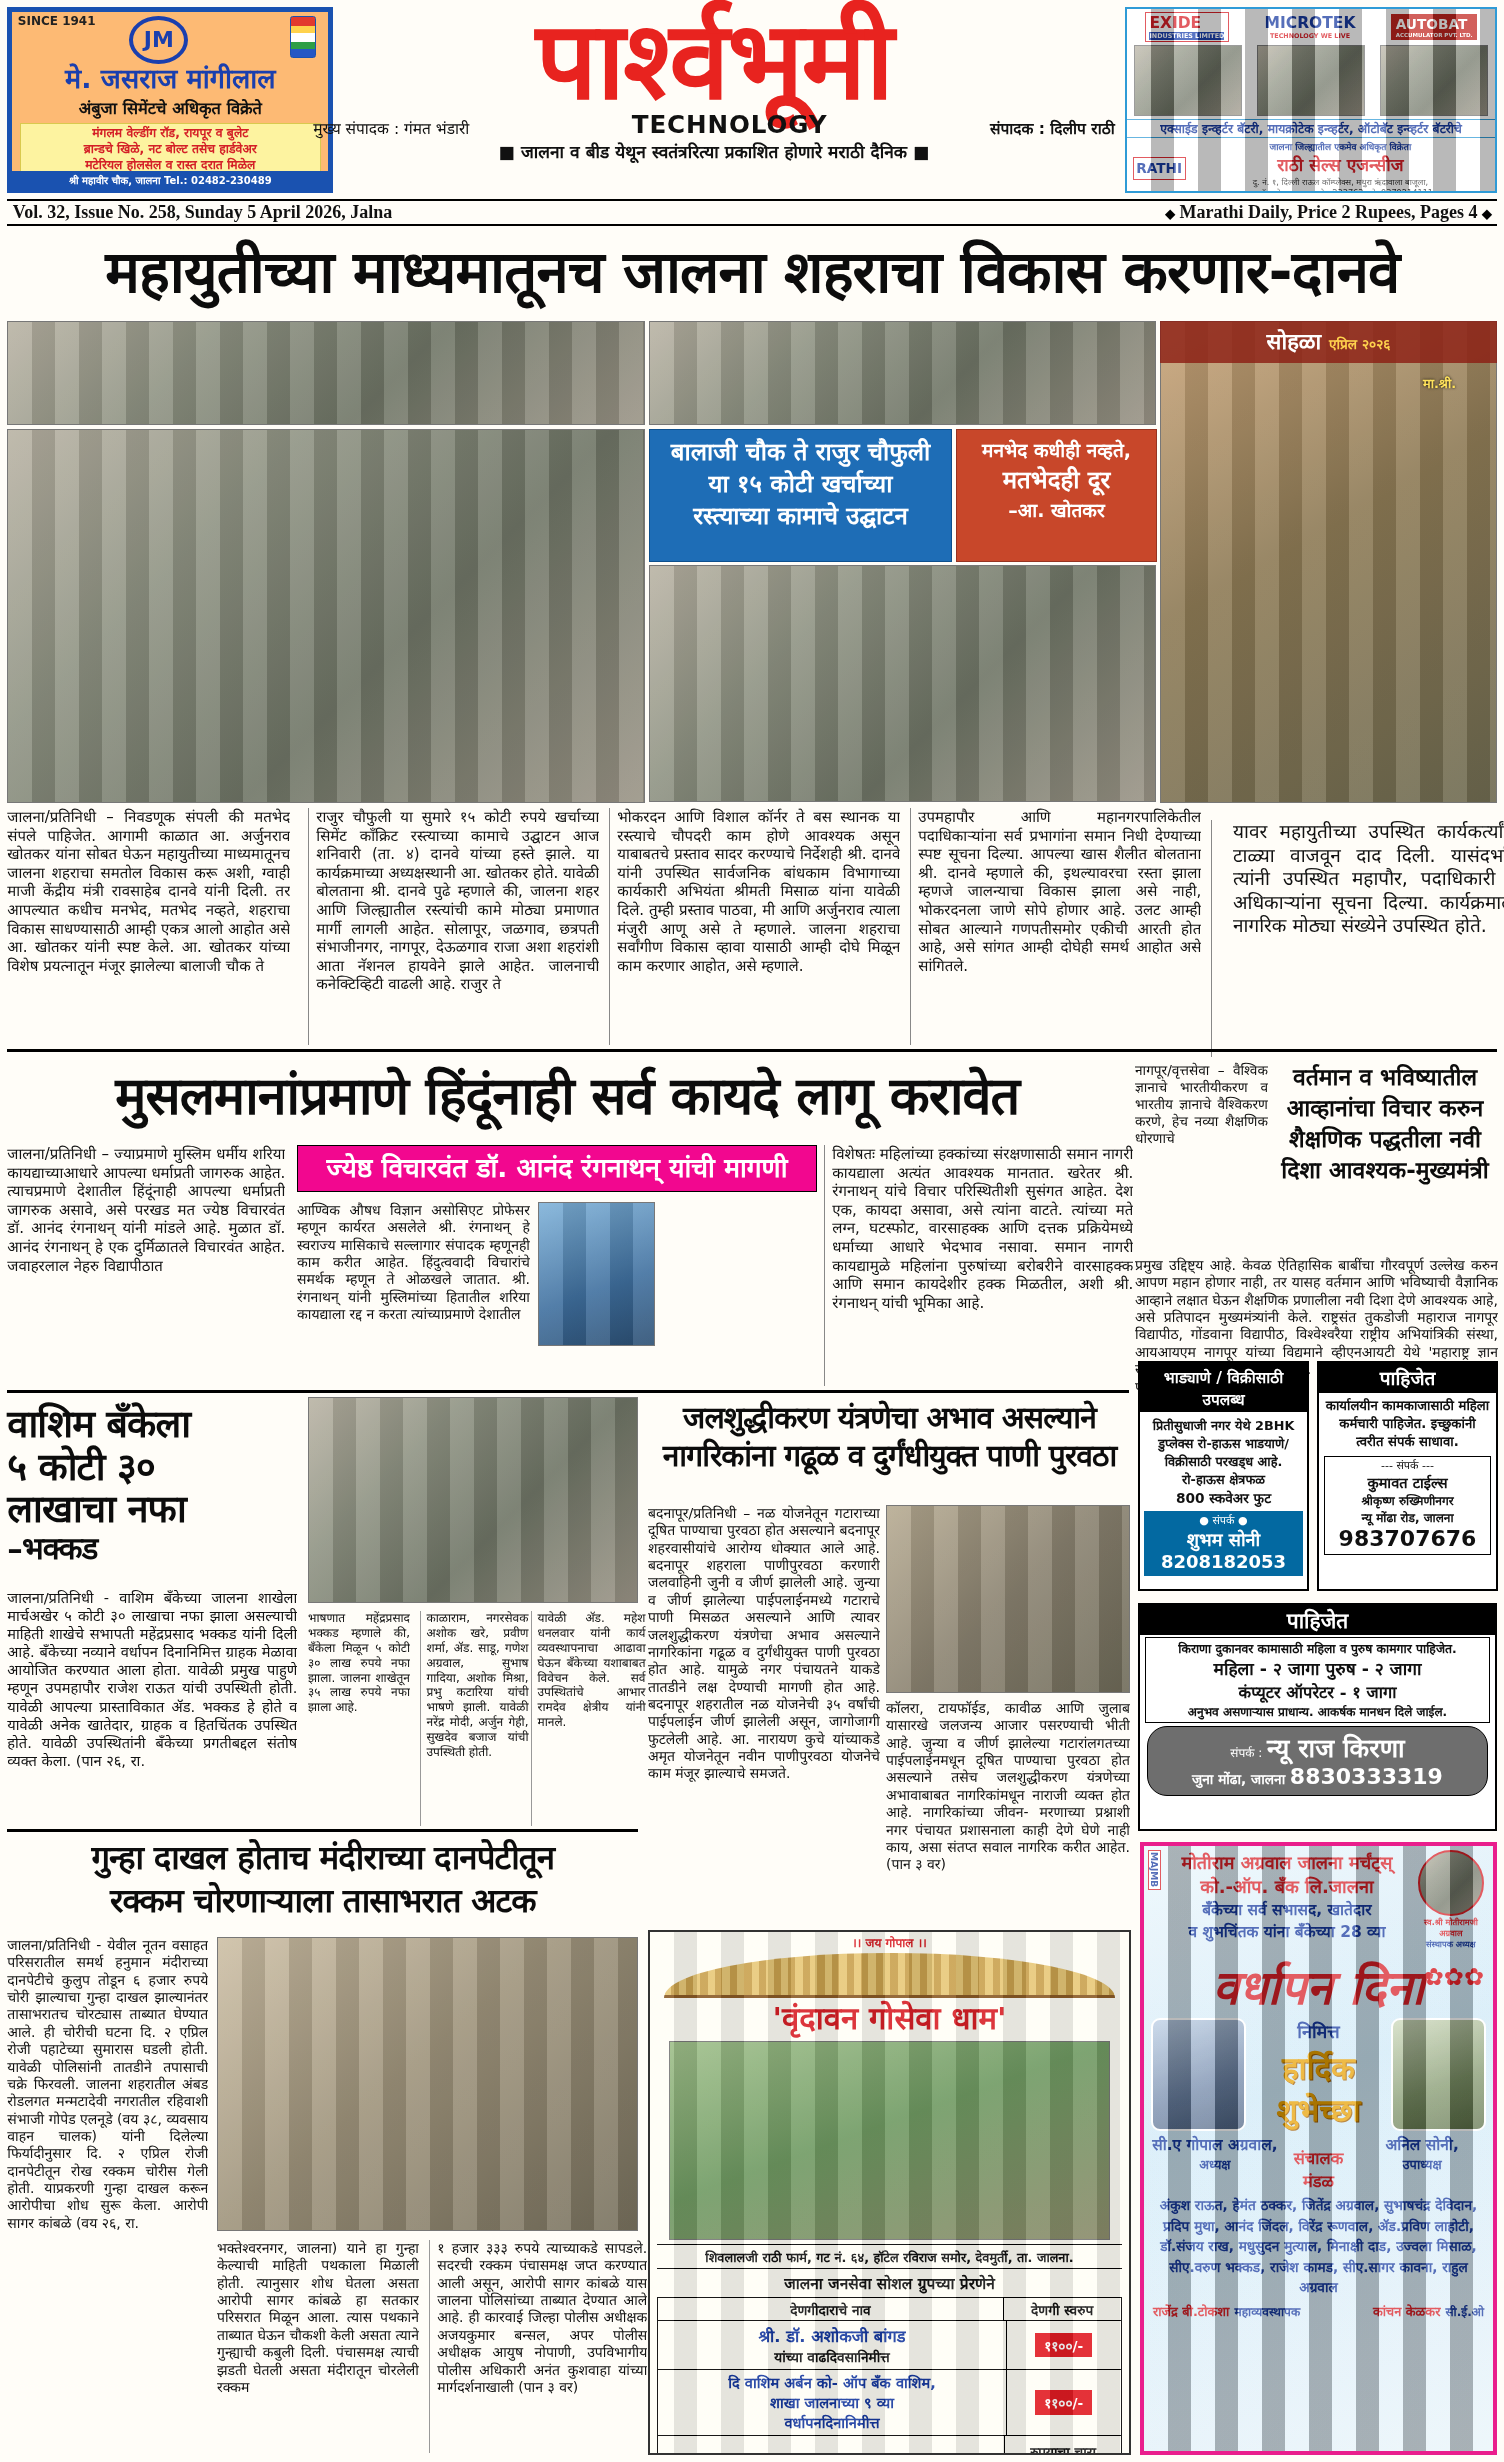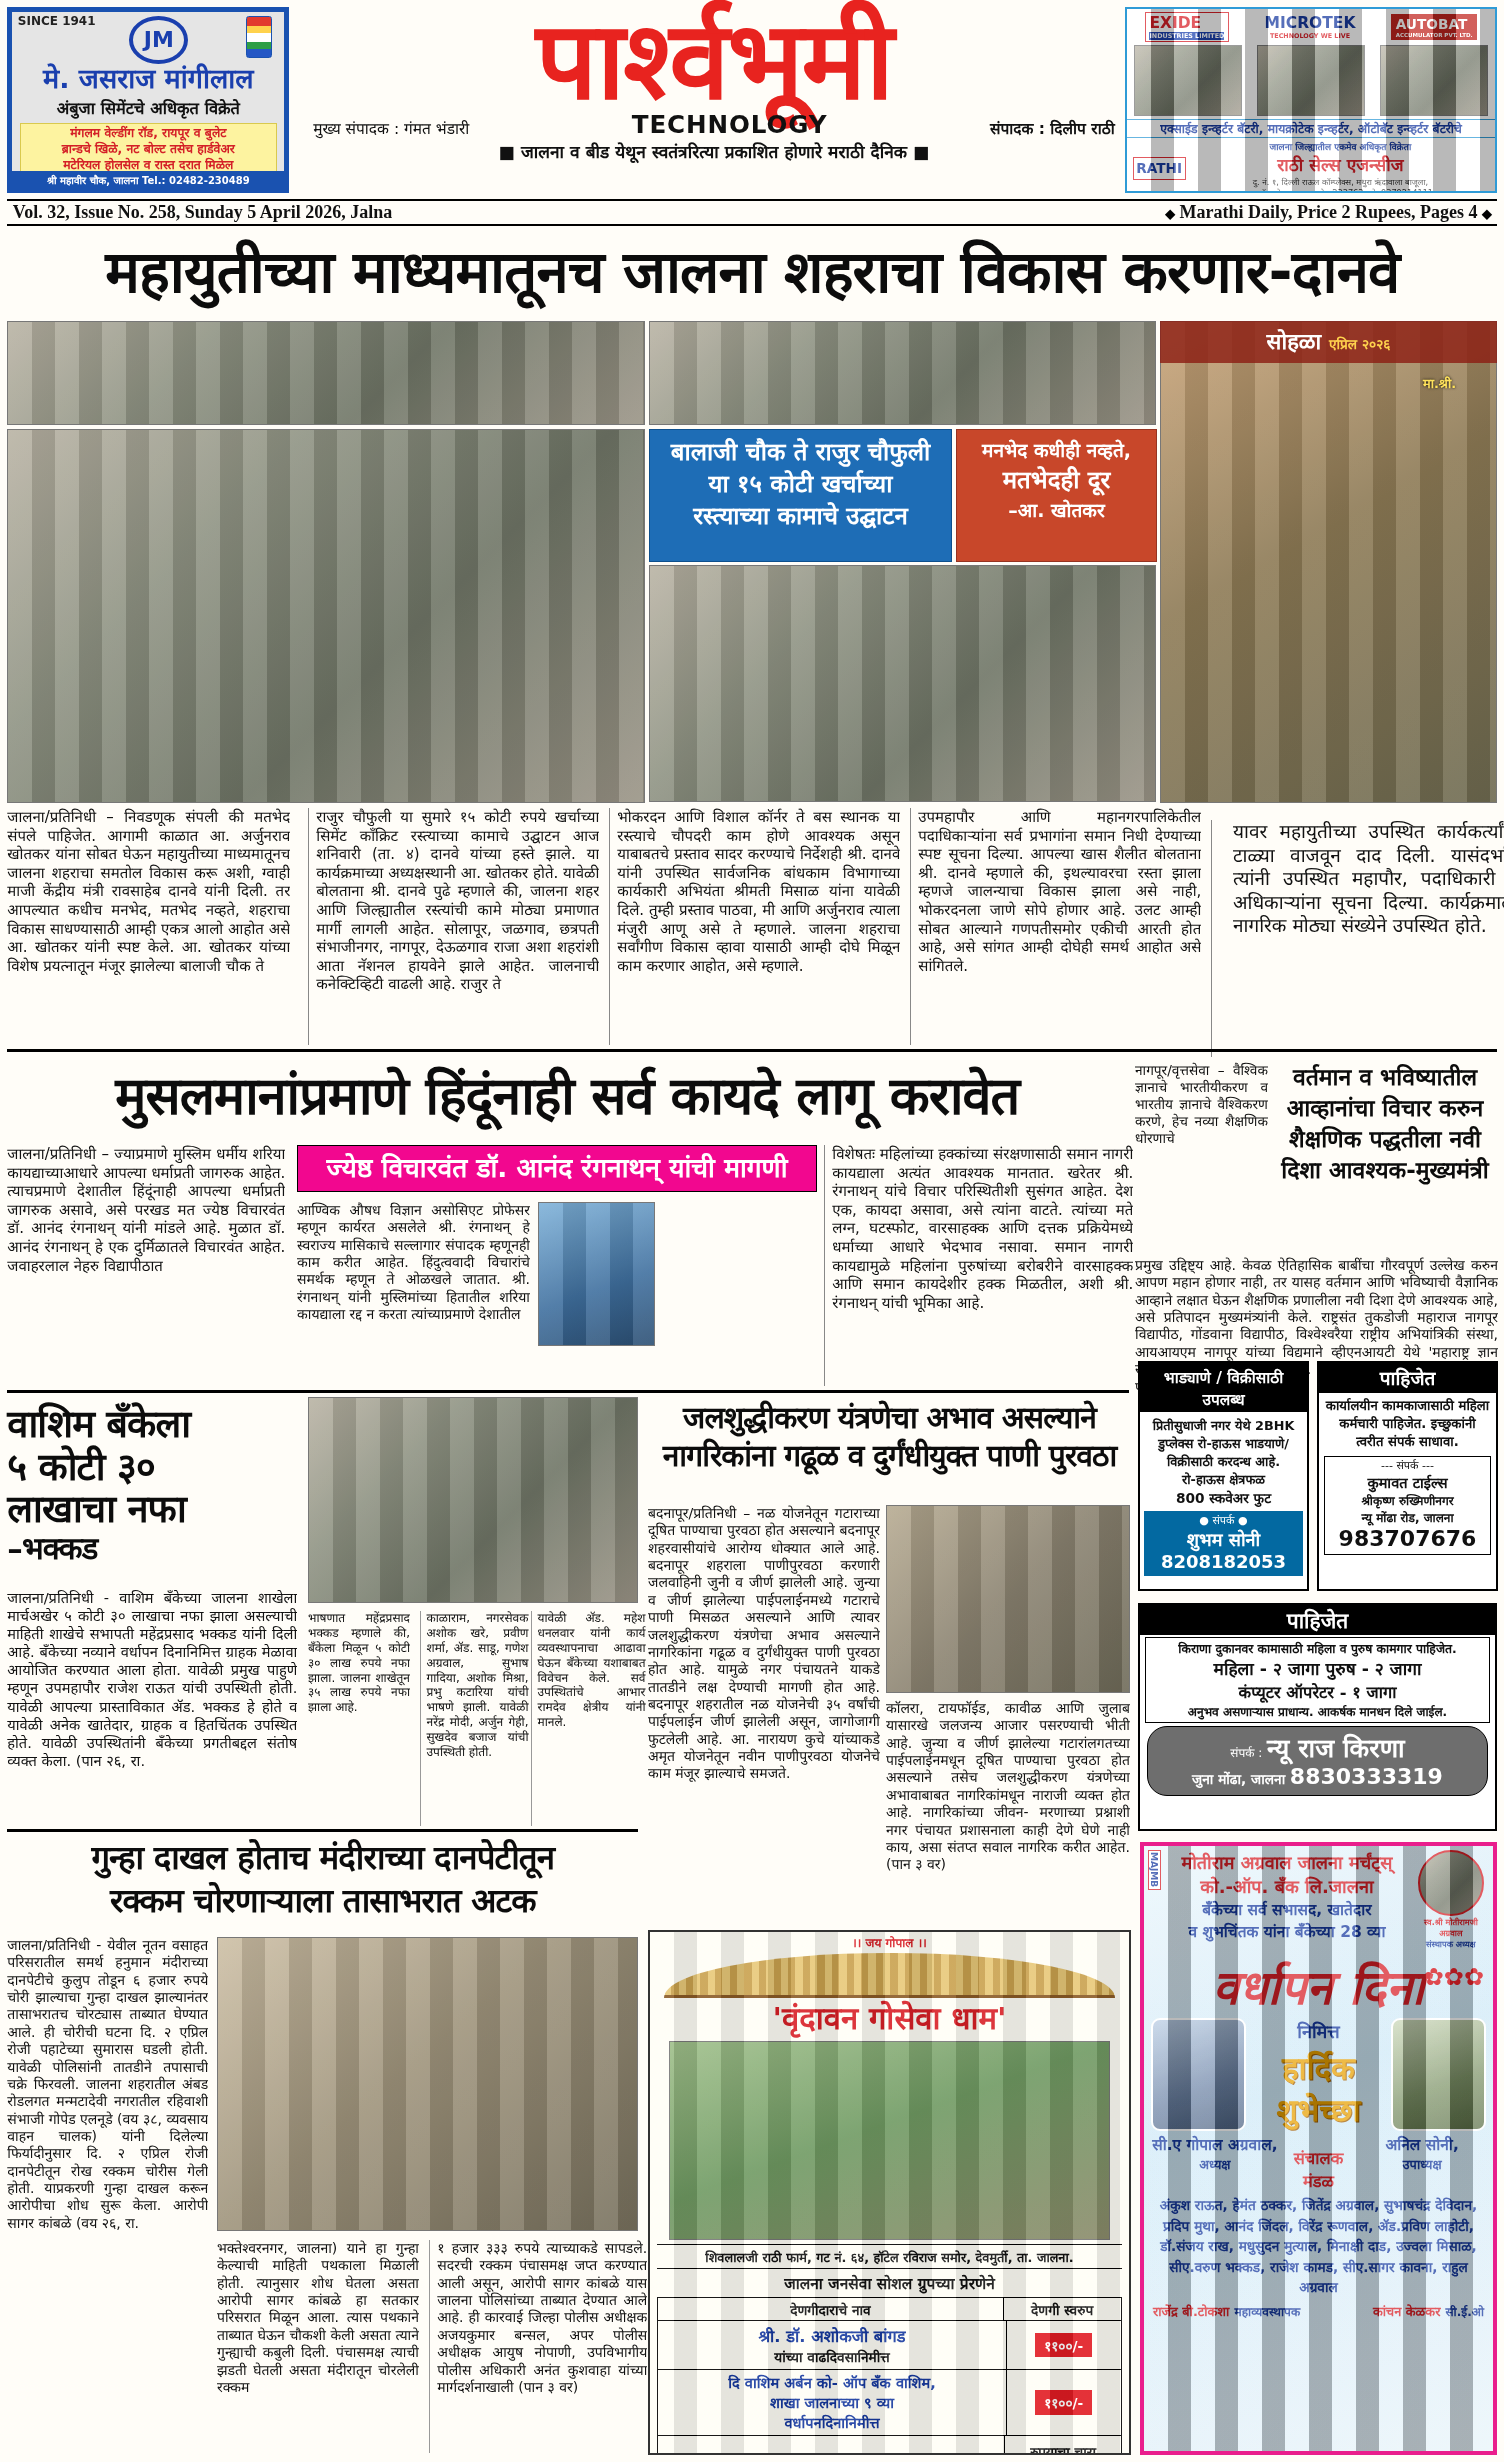--- a/index.html
+++ b/index.html
@@ -16,21 +16,21 @@
   .hl{font-weight:900;color:#0c0c0c;letter-spacing:-0.9px;}
   .wbox{color:#fff;font-weight:900;text-align:center;box-sizing:border-box;}
   .adbox{position:absolute;border:2.7px solid #000;box-sizing:border-box;background:#fff;text-align:center;}
   .bankblue{color:#16399f;} .bankred{color:#d81f26;}
 </style>
 </head>
 <body>
 
 <div id="page">
 
-  <div class="abs" style="left:7.3px;top:7.3px;width:282px;height:186px;border:5.5px solid #1a52b0;background:#e5e5e5;box-sizing:border-box;text-align:center;">
+  <div class="abs" style="left:7.3px;top:7.3px;width:326px;height:186px;border:5.5px solid #1a52b0;background:#fdba74;box-sizing:border-box;text-align:center;">
     <div class="abs" style="left:5.5px;top:1.8px;font-size:12px;font-weight:bold;color:#222;">SINCE 1941</div>
     <div class="abs" style="left:117px;top:3.6px;width:51px;height:40px;border:4.6px solid #1a3fae;border-radius:50%;color:#1a3fae;font-weight:900;font-size:22px;line-height:40px;">
       <span>JM</span>
     </div>
     <div class="abs" style="right:12.8px;top:3.6px;width:24px;height:40px;border:1.8px solid #1a52b0;border-radius:2.7px;
                 background:linear-gradient(180deg,#e23a2e 0 22%,#ffd24d 22% 40%,#fff 40% 62%,#2e9e46 62% 80%,#2457c5 80% 100%);"></div>
     <div style="margin-top:47px;font-size:27px;font-weight:900;color:#1a3fae;">मे. जसराज मांगीलाल</div>
     <div style="font-size:16.4px;font-weight:900;color:#111;">अंबुजा सिमेंटचे अधिकृत विक्रेते</div>
     <div style="margin:3.6px 7.3px 0 7.3px;background:#fdf3a0;border:0.9px solid #d9c94e;padding:1.8px 0;color:#d42027;font-weight:bold;font-size:12.3px;line-height:1.3;">
       <div>मंगलम वेल्डींग रॉड, रायपूर व बुलेट</div>
@@ -162,21 +162,21 @@
   <div class="abs hl" style="left:648px;top:1399px;width:483px;height:97px;font-size:30px;text-align:center;line-height:1.25;">जलशुद्धीकरण यंत्रणेचा अभाव असल्याने नागरिकांना गढूळ व दुर्गंधीयुक्त पाणी पुरवठा</div>
   <div class="col" style="left:648px;top:1505px;width:232px;height:418px;font-size:14px;">बदनापूर/प्रतिनिधी – नळ योजनेतून गटाराच्या दूषित पाण्याचा पुरवठा होत असल्याने बदनापूर शहरवासीयांचे आरोग्य धोक्यात आले आहे. बदनापूर शहराला पाणीपुरवठा करणारी जलवाहिनी जुनी व जीर्ण झालेली आहे. जुन्या व जीर्ण झालेल्या पाईपलाईनमध्ये गटाराचे पाणी मिसळत असल्याने आणि त्यावर जलशुद्धीकरण यंत्रणेचा अभाव असल्याने नागरिकांना गढूळ व दुर्गंधीयुक्त पाणी पुरवठा होत आहे. यामुळे नगर पंचायतने याकडे तातडीने लक्ष देण्याची मागणी होत आहे. बदनापूर शहरातील नळ योजनेची ३५ वर्षांची पाईपलाईन जीर्ण झालेली असून, जागोजागी फुटलेली आहे. आ. नारायण कुचे यांच्याकडे अमृत योजनेतून नवीन पाणीपुरवठा योजनेचे काम मंजूर झाल्याचे समजते.</div>
   <div class="ph" style="left:886px;top:1505px;width:244px;height:188px;background:linear-gradient(135deg,#b7ab92,#8a8270 50%,#6e6a58);"></div>
   <div class="col" style="left:886px;top:1700px;width:244px;height:223px;font-size:14px;">कॉलरा, टायफॉईड, कावीळ आणि जुलाब यासारखे जलजन्य आजार पसरण्याची भीती आहे. जुन्या व जीर्ण झालेल्या गटारांलगतच्या पाईपलाईनमधून दूषित पाण्याचा पुरवठा होत असल्याने तसेच जलशुद्धीकरण यंत्रणेच्या अभावाबाबत नागरिकांमधून नाराजी व्यक्त होत आहे. नागरिकांच्या जीवन- मरणाच्या प्रश्नाशी नगर पंचायत प्रशासनाला काही देणे घेणे नाही काय, असा संतप्त सवाल नागरिक करीत आहेत. (पान ३ वर)</div>
 
   <div class="adbox" style="left:1138px;top:1361px;width:171px;height:230px;">
     <div style="background:#000;color:#fff;font-weight:900;font-size:15.5px;padding:2.7px 0;">
       <div>भाड्याणे / विक्रीसाठी</div>
       <div>उपलब्ध</div>
     </div>
-    <div style="font-size:12.8px;font-weight:bold;padding:3.6px 4.6px 0 4.6px;">प्रितीसुधाजी नगर येथे 2BHK डुप्लेक्स रो-हाऊस भाडयाणे/ विक्रीसाठी करदन्ध आहे.</div>
+    <div style="font-size:12.8px;font-weight:bold;padding:3.6px 4.6px 0 4.6px;">प्रितीसुधाजी नगर येथे 2BHK डुप्लेक्स रो-हाऊस भाडयाणे/ विक्रीसाठी परखड्ध आहे.</div>
     <div style="font-size:12.8px;font-weight:bold;">रो-हाऊस क्षेत्रफळ</div>
     <div style="font-size:13.7px;font-weight:900;">800 स्कवेअर फुट</div>
     <div style="background:#0369a1;color:#fff;margin:3.6px 3.6px 0 3.6px;padding:1.8px 0 3.6px 0;text-align:center;">
       <div style="font-size:11px;">● संपर्क ●</div>
       <div style="font-size:18px;font-weight:700;">शुभम सोनी</div>
       <div style="font-size:18px;font-weight:900;">8208182053</div>
     </div>
   </div>
 
   <div class="adbox" style="left:1317px;top:1361px;width:181px;height:230px;">

